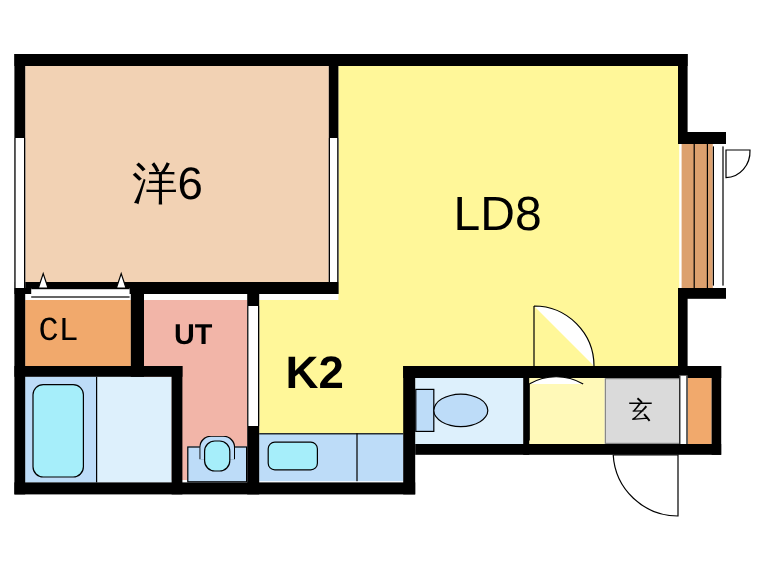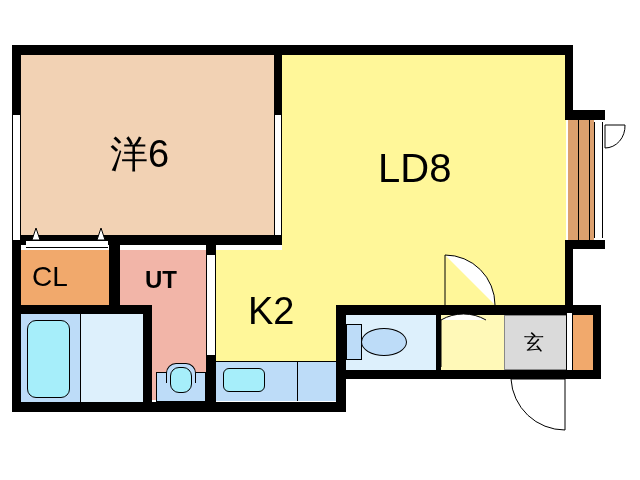--- a/index.html
+++ b/index.html
@@ -72,17 +72,17 @@
 <svg class="abs" style="left:0;top:0;" width="640" height="480">
   <path d="M445,255 L445,305 M445,255 A50,50 0 0 1 495,305" fill="#fff" stroke="#000" stroke-width="1"></path>
   <path d="M441,320 L441,367 M441,320 A45,45 0 0 1 486,320" fill="#fff" stroke="#000" stroke-width="1"></path>
   <path d="M511,379 L565,379 L565,430 A54,54 0 0 1 511,379" fill="#fff" stroke="#000" stroke-width="1"></path>
   <path d="M605,125 L605,148 A20,22 0 0 0 625,125 Z" fill="#fff" stroke="#000" stroke-width="1"></path>
   <polygon points="32,240 36,228 40,240" fill="#fff" stroke="#000" stroke-width="1"></polygon>
   <polygon points="97,240 101,228 105,240" fill="#fff" stroke="#000" stroke-width="1"></polygon>
 </svg>
 
 <div class="lbl" style="left:110px;top:135px;font-size:38px;">洋6</div>
-<div class="lbl" style="left:378px;top:148px;font-size:40px;">LD8</div>
-<div class="lbl" style="left:248px;top:292px;font-size:38px;">K2</div>
-<div class="lbl" style="left:32px;top:263px;font-size:28px;">CL</div>
+<div class="lbl" style="left:378px;top:159px;font-size:40px;">LD8</div>
+<div class="lbl" style="left:238px;top:292px;font-size:38px;font-weight:bold;">K2</div>
+<div class="lbl" style="left:32px;top:263px;font-size:28px;font-family:Liberation Mono, monospace;">CL</div>
 <div class="lbl" style="left:145px;top:268px;font-size:24px;font-weight:bold;">UT</div>
 <div class="lbl" style="left:524px;top:332px;font-size:20px;">玄</div>
 
 </body></html>

